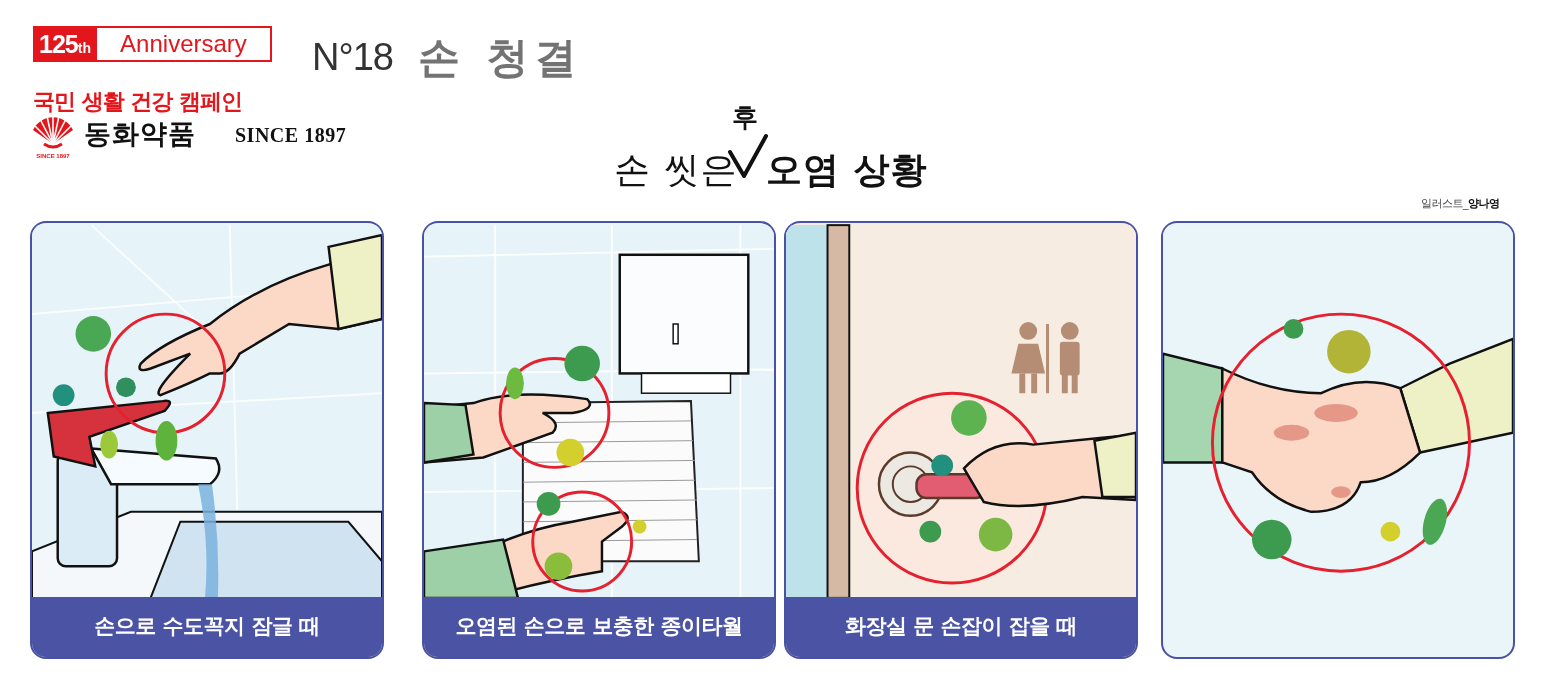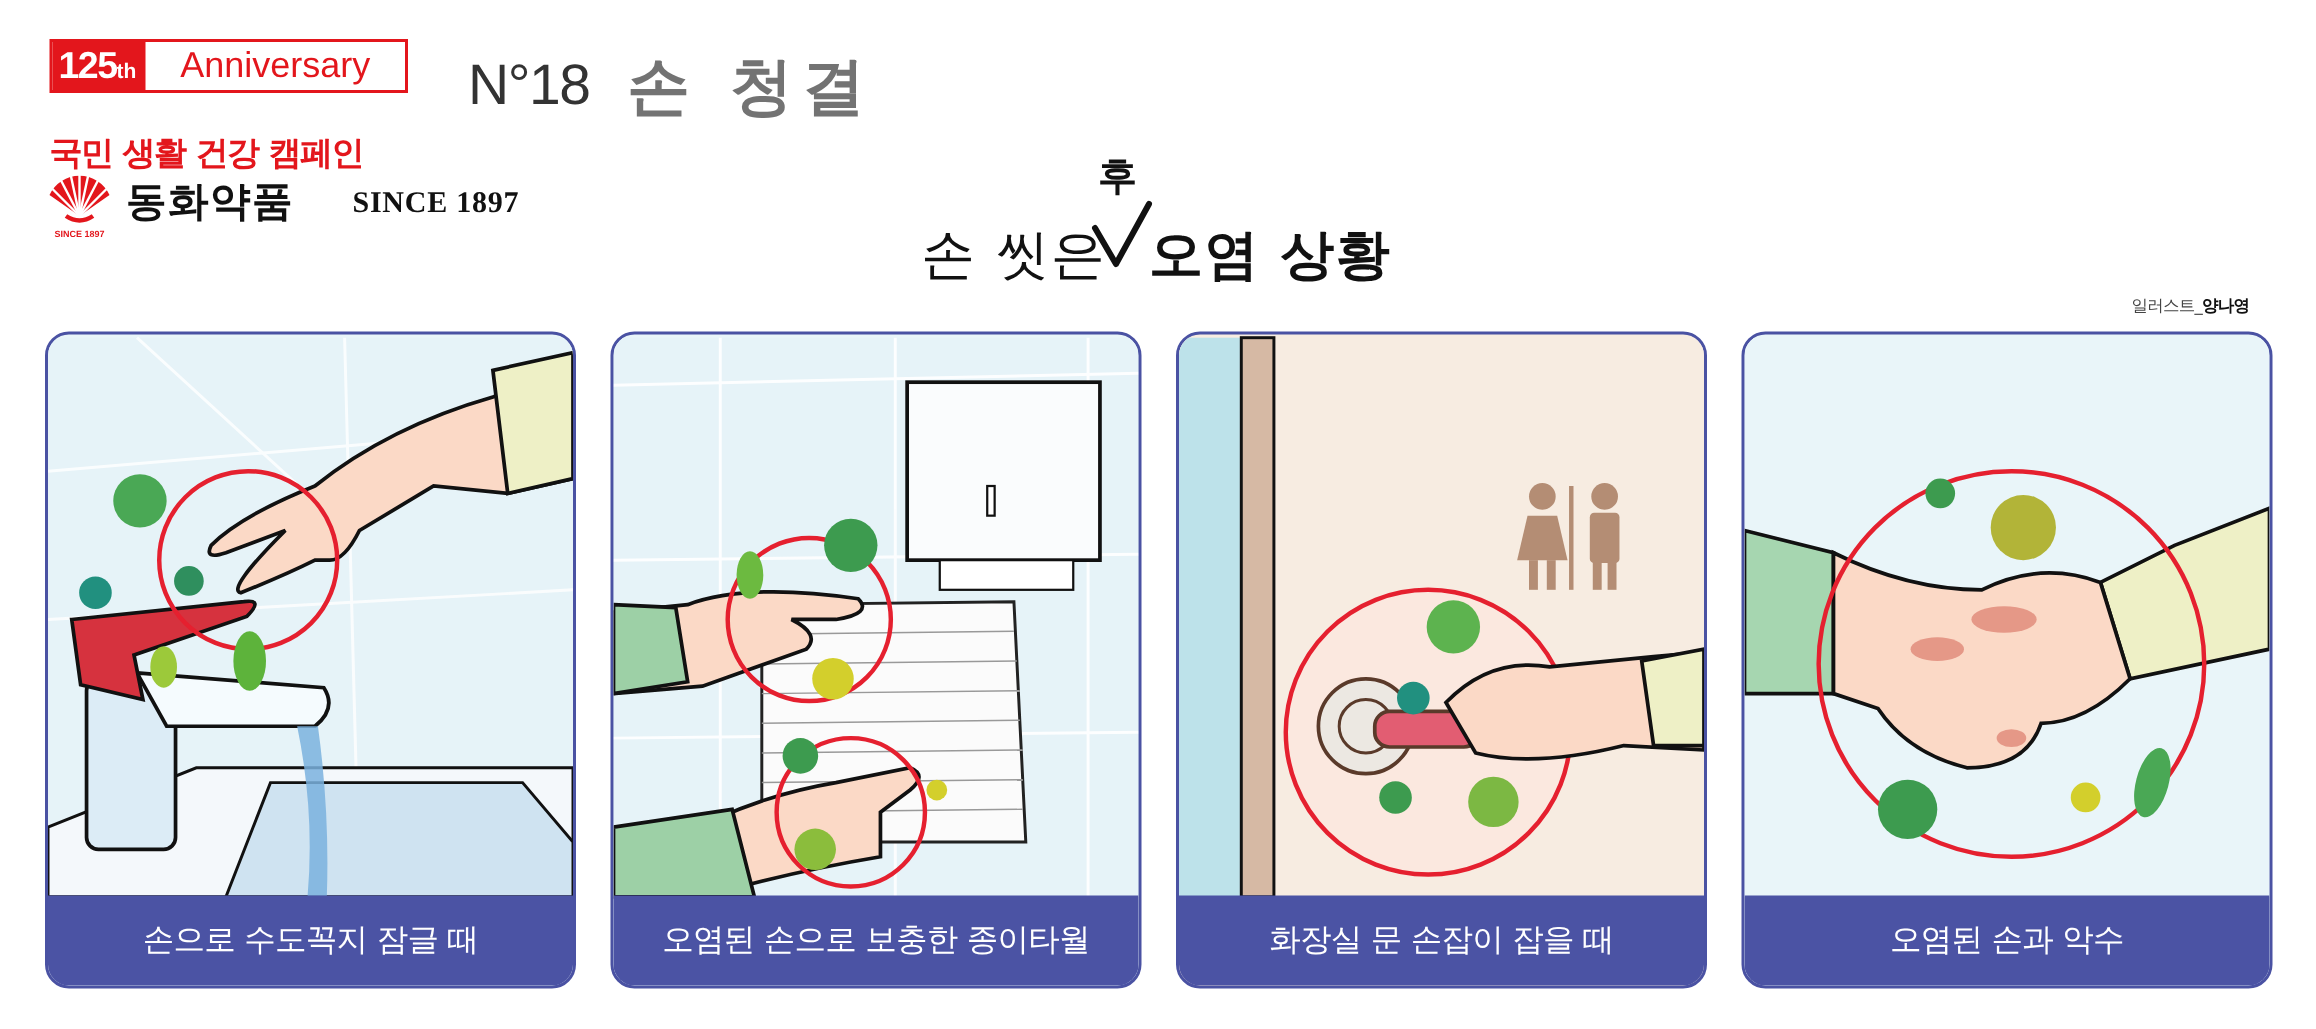--- a/index.html
+++ b/index.html
@@ -25,23 +25,23 @@
   .sub-right { position: absolute; left: 152px; top: 46px; font-size: 36px; font-weight: 700; color: #111; letter-spacing: 1px; }
   .sub-insert { position: absolute; left: 118px; top: 0px; font-size: 26px; font-weight: 700; color: #111; }
   .caret { position: absolute; left: 112px; top: 32px; width: 44px; height: 50px; }
 
   .credit { position: absolute; left: 1421px; top: 196px; font-size: 11px; color: #444; letter-spacing: -0.5px; }
   .credit b { color: #111; }
 
   
   .panel { position: absolute; top: 221px; width: 354px; height: 438px; border: 2.5px solid #4a52a3; border-radius: 16px; overflow: hidden; background: #e9f5f9; }
   .panel .art { position: absolute; left: 0; top: 0; width: 100%; height: 377px; }
-  .panel .caption { position: absolute; left: 0; bottom: 0; width: 100%; height: 60px; background: #4b53a4; color: #fff; font-weight: 400; font-size: 21px; text-align: center; line-height: 58px; letter-spacing: -0.5px; }
+  .panel .caption { position: absolute; left: 0; bottom: 0; width: 100%; height: 60px; background: #4b53a4; color: #fff; font-weight: 700; font-size: 21px; text-align: center; line-height: 58px; letter-spacing: -0.5px; }
   #p1 { left: 30px; }
-  #p2 { left: 407px; }
+  #p2 { left: 422px; }
   #p3 { left: 784px; background: #f7ece1; }
   #p4 { left: 1161px; }
 </style>
 </head>
 <body>
 
 <div class="anniv">
   <div class="anniv-num"><span>125</span><small>th</small></div>
   <div class="anniv-word">Anniversary</div>
 </div>
@@ -196,14 +196,13 @@
     </g>
     <circle cx="180" cy="220" r="130" fill="none" stroke="#e5202f" stroke-width="3"></circle>
     <g>
       <circle cx="132" cy="105" r="10" fill="#3d9b4f"></circle>
         <circle cx="188" cy="128" r="22" fill="#b2b438"></circle>
       <circle cx="110" cy="318" r="20" fill="#3d9b4f"></circle>
         <circle cx="230" cy="310" r="10" fill="#d3cf2c"></circle>
       <ellipse cx="275" cy="300" rx="11" ry="24" fill="#4aa855" transform="rotate(15 275 300)"></ellipse>
     </g>
   </svg>
-  <div class="caption">오염된 손과 악수</div>
 </div>
 
 </body></html>

